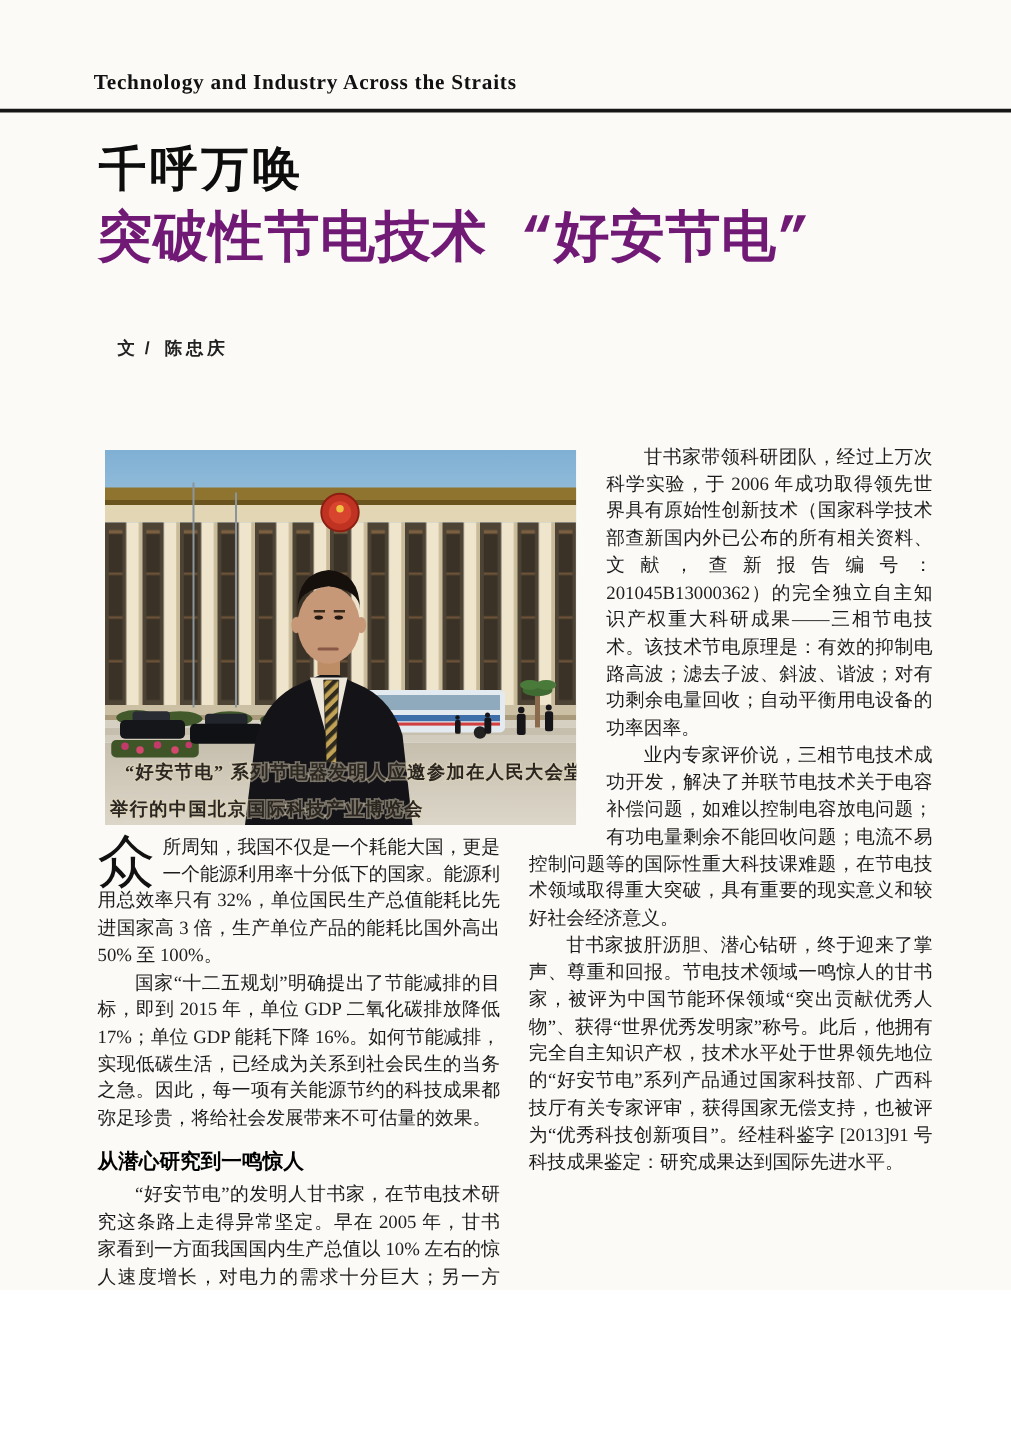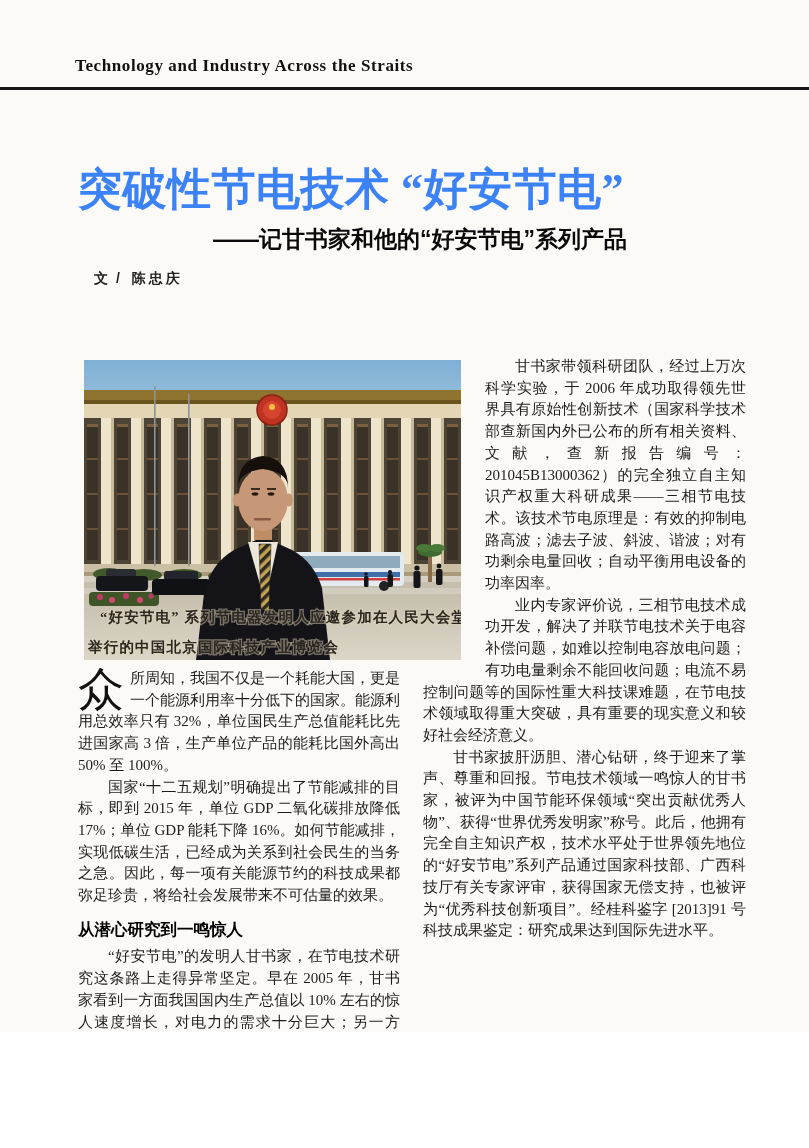--- a/index.html
+++ b/index.html
@@ -20,21 +20,21 @@
   }
   
   .title-kicker {
     position:absolute; left:79px; top:110px;
     font-size:38px; font-weight:bold; letter-spacing:3px;
     font-family:"Liberation Serif", serif; color:#0d0d0d;
   }
   .title-main {
     position:absolute; left:78px; top:160px;
     font-size:44px; font-weight:900; letter-spacing:0.5px;
-    font-family:Liberation Serif, serif; color:#3b82f6;
+    font-family:Liberation Mono, monospace; color:#701a75;
   }
   .title-sub {
     position:absolute; left:213px; top:224px;
     font-size:23px; font-weight:bold;
     font-family:"Liberation Sans", sans-serif; color:#0a0a0a;
   }
   .byline {
     position:absolute; left:94px; top:270px;
     font-size:14px; font-weight:bold; letter-spacing:2px;
     font-family:"Liberation Sans", sans-serif; color:#222;
@@ -77,22 +77,22 @@
   }
 </style>
 </head>
 <body>
 
 <div class="page">
 
   <div class="header-en">Technology and Industry Across the Straits</div>
   <div class="header-rule"></div>
 
+  <div class="title-kicker">千呼万唤</div>
   <div class="title-main">突破性节电技术 “好安节电”</div>
-  <div class="title-sub">——记甘书家和他的“好安节电”系列产品</div>
 
   <div class="byline">
     <span>文 /</span><span class="author">陈忠庆</span>
   </div>
 
   <div class="photo">
     <svg width="377" height="300" viewBox="0 0 377 300" xmlns="http://www.w3.org/2000/svg">
       <defs>
         <linearGradient id="sky" x1="0" y1="0" x2="0" y2="1">
           <stop offset="0" stop-color="#7fb0d4"></stop>

